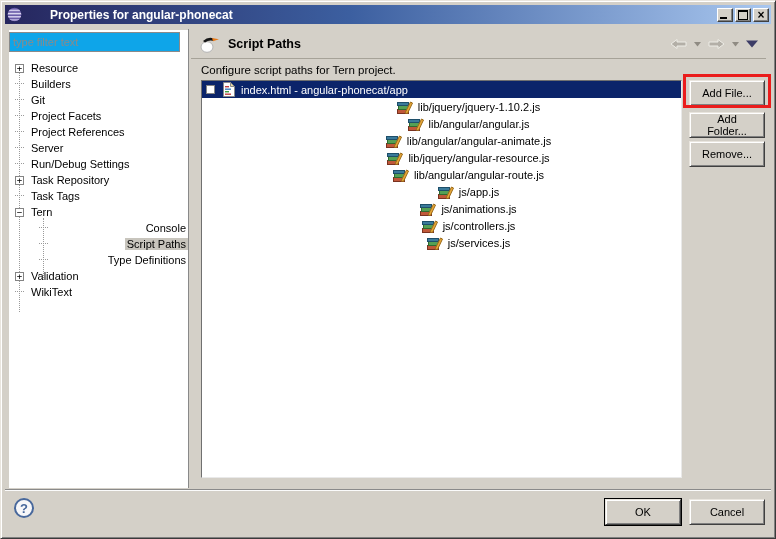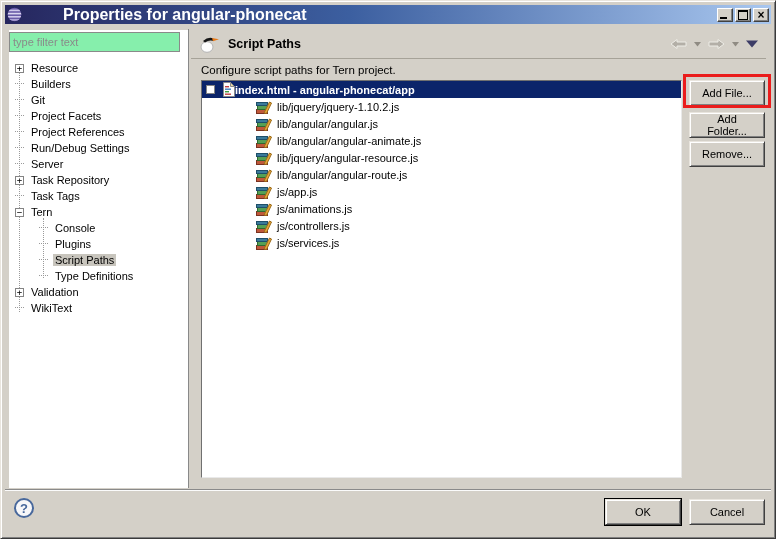--- a/index.html
+++ b/index.html
@@ -9,43 +9,43 @@
     border:1px solid;border-color:#e9e5de #3a3a3a #3a3a3a #e9e5de;
     box-shadow:inset 1px 1px 0 #fff,inset -1px -1px 0 #808080;
     font-size:11px;color:#000;overflow:hidden;
   }
   
   .titlebar{
     position:absolute;left:4px;top:4px;right:4px;height:19px;
     background:linear-gradient(90deg,var(--tb1,#26265e) 0%,var(--tb2,#3c5fa0) 45%,var(--tb3,#a9c7ef) 100%);
     display:flex;align-items:center;padding:0 2px;box-sizing:border-box;
   }
-  .titlebar .ttl{color:#fff;font-weight:bold;font-size:16px;margin-left:17px;white-space:nowrap;padding-left:24px;}
+  .titlebar .ttl{color:#fff;font-weight:bold;font-size:12px;margin-left:4px;white-space:nowrap;padding-left:24px;}
   .winbtns{margin-left:auto;display:flex;gap:2px;}
   .winbtn{
     width:16px;height:14px;background:#d4d0c8;box-sizing:border-box;
     border:1px solid;border-color:#fff #404040 #404040 #fff;
     box-shadow:inset -1px -1px 0 #808080;
     display:flex;align-items:center;justify-content:center;position:relative;
   }
   .g-min{position:absolute;left:2px;bottom:2px;width:7px;height:2px;background:#000;}
   .g-max{width:8px;height:7px;border:1px solid #000;border-top-width:2px;}
   .g-close{font-weight:bold;font-size:12px;line-height:10px;font-family:"Liberation Sans",sans-serif;}
   
   .left-panel{position:absolute;left:8px;top:29px;width:179px;height:458px;background:#fff;}
   .filter-input{
     position:absolute;left:0;top:2px;width:171px;height:20px;box-sizing:border-box;
     border:1px solid #8a8a8a;font-family:"Liberation Sans",sans-serif;font-size:11px;
-    padding:0 3px;color:#444;background:#86efac;outline:none;
+    padding:0 3px;color:#444;background:#0ea5e9;outline:none;
   }
   .filter-input::placeholder{color:#8a8a8a;}
   .tree{position:absolute;left:0;top:30px;right:0;bottom:0;}
   .guide-line{position:absolute;width:0;border-left:1px dotted #9a9a9a;}
   .tree-row{height:16px;display:flex;align-items:center;padding-left:6px;position:relative;cursor:default;}
-  .tree-row.child{padding-left:30px;}
+  .tree-row.child{padding-left:30px;justify-content:space-between;}
   .expander{
     width:9px;height:9px;box-sizing:border-box;border:1px solid #848484;background:#fff;
     font-size:9px;line-height:7px;text-align:center;margin-right:5px;flex:none;
     font-family:"DejaVu Sans Mono",monospace;
   }
   .guide{width:9px;height:1px;border-top:1px dotted #9a9a9a;margin-right:5px;flex:none;}
   .tree-label{padding:0 2px;white-space:nowrap;}
   .tree-label.selected{background:var(--side-sel,#c8c5bd);}
   .divider-v{position:absolute;left:187px;top:28px;width:1px;height:459px;background:#898989;}
   
@@ -55,22 +55,22 @@
   .nav{margin-left:auto;display:flex;align-items:center;gap:7px;margin-right:8px;}
   .nav span{display:flex;align-items:center;}
   .rp-divider{position:absolute;left:190px;right:9px;top:57px;height:1px;background:#a6a298;}
   .rp-desc{position:absolute;left:200px;top:63px;font-size:11.5px;}
   .script-list{
     position:absolute;left:200px;top:79px;width:481px;height:398px;box-sizing:border-box;
     background:#fff;border:1px solid;border-color:#707070 #e9e9e9 #e9e9e9 #707070;overflow:hidden;
   }
   .root-row{height:17px;display:flex;align-items:center;background:var(--selection,#0b246a);color:#fff;padding-left:4px;cursor:default;}
   .root-row .expander{margin-right:7px;}
-  .root-row .lbl{white-space:nowrap;font-weight:bold;}
-  .file-row{height:17px;display:flex;align-items:center;padding-left:54px;cursor:default;}
+  .root-row .lbl{margin-left:6px;white-space:nowrap;}
+  .file-row{height:17px;display:flex;align-items:center;padding-left:54px;cursor:default;justify-content:center;}
   .file-row .lbl{margin-left:5px;white-space:nowrap;}
   .file-row svg,.root-row svg{flex:none;}
   
   .btn95{
     position:absolute;width:76px;height:23px;box-sizing:border-box;background:#d4d0c8;
     border:1px solid;border-color:#e9e5de #404040 #404040 #e9e5de;
     box-shadow:inset 1px 1px 0 #fff,inset -1px -1px 0 #808080;
     font-family:"Liberation Sans",sans-serif;font-size:11px;color:#000;
     display:flex;align-items:center;justify-content:center;padding:12px;cursor:default;
   }
@@ -139,45 +139,41 @@
         <div class="tree-row">
           <span class="guide"></span>
           <span class="tree-label">Project Facets</span>
         </div>
         <div class="tree-row">
           <span class="guide"></span>
           <span class="tree-label">Project References</span>
         </div>
         <div class="tree-row">
           <span class="guide"></span>
+          <span class="tree-label">Server</span>
+        </div>
+        <div class="tree-row">
+          <span class="guide"></span>
           <span class="tree-label">Run/Debug Settings</span>
-        </div>
-        <div class="tree-row">
-          <span class="guide"></span>
-          <span class="tree-label">Server</span>
         </div>
         <div class="tree-row">
           <span class="expander">+</span>
           <span class="tree-label">Task Repository</span>
         </div>
         <div class="tree-row">
           <span class="guide"></span>
           <span class="tree-label">Task Tags</span>
         </div>
         <div class="tree-row">
           <span class="expander">−</span>
           <span class="tree-label">Tern</span>
         </div>
         <div class="tree-row child">
           <span class="guide"></span>
           <span class="tree-label">Console</span>
-        </div>
-        <div class="tree-row child">
-          <span class="guide"></span>
-          <span class="tree-label">Plugins</span>
         </div>
         <div class="tree-row child">
           <span class="guide"></span>
           <span class="tree-label selected">Script Paths</span>
         </div>
         <div class="tree-row child">
           <span class="guide"></span>
           <span class="tree-label">Type Definitions</span>
         </div>
         <div class="tree-row">

